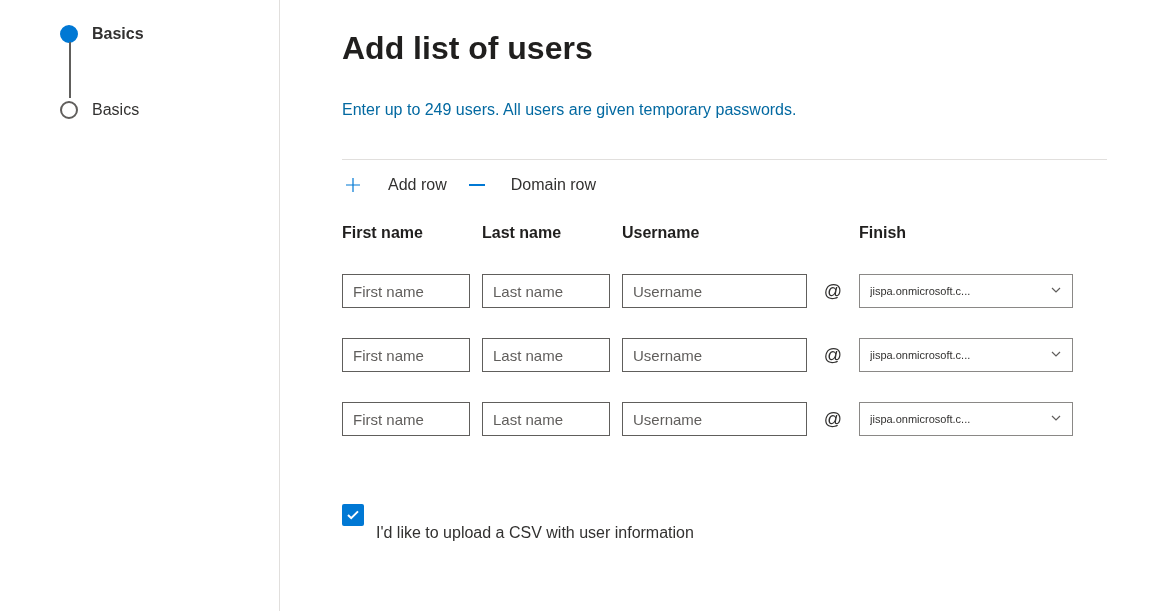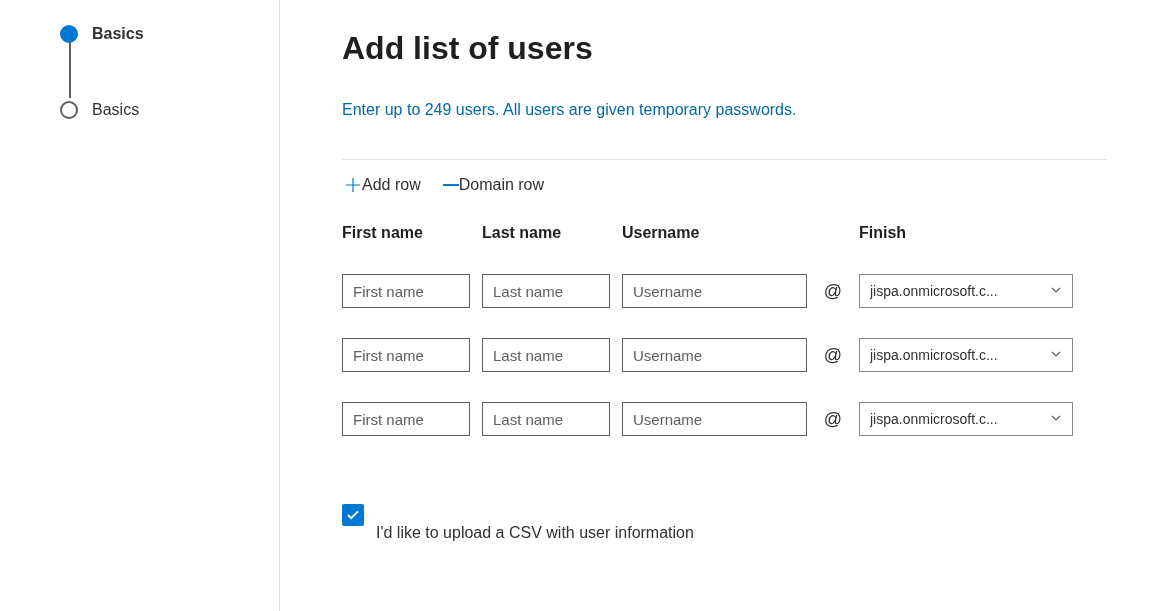--- a/index.html
+++ b/index.html
@@ -83,21 +83,21 @@
     }
     .toolbar {
       display: flex;
       align-items: center;
       gap: 18px;
       margin-bottom: 26px;
     }
     .tb-btn {
       display: inline-flex;
       align-items: center;
-      gap: 0;
+      gap: 26px;
       background: none;
       border: none;
       font-size: 16px;
       color: #323130;
       cursor: pointer;
       font-family: inherit;
       padding: 4px 2px;
     }
     .plus-icon svg { display:block; }
     .minus-icon {
@@ -139,21 +139,21 @@
     .text-input::placeholder { color: #605e5c; }
     .at-sym {
       font-size: 18px;
       color: #323130;
       text-align: center;
     }
     .domain-select {
       height: 34px;
       border: 1px solid #8a8886;
       padding: 0 28px 0 10px;
-      font-size: 14px;
+      font-size: 11px;
       font-family: inherit;
       color: #323130;
       width: 100%;
       position: relative;
       background: #fff;
       display: flex;
       align-items: center;
       cursor: pointer;
       overflow: hidden;
       white-space: nowrap;

